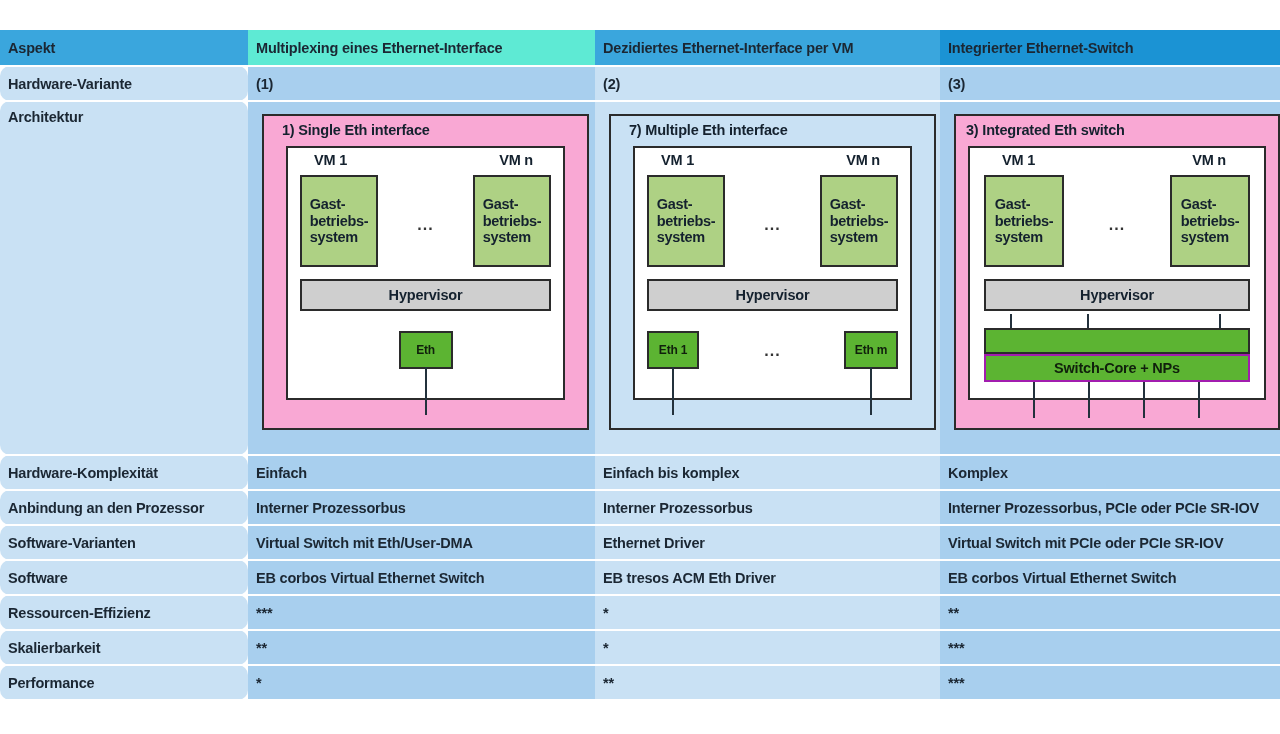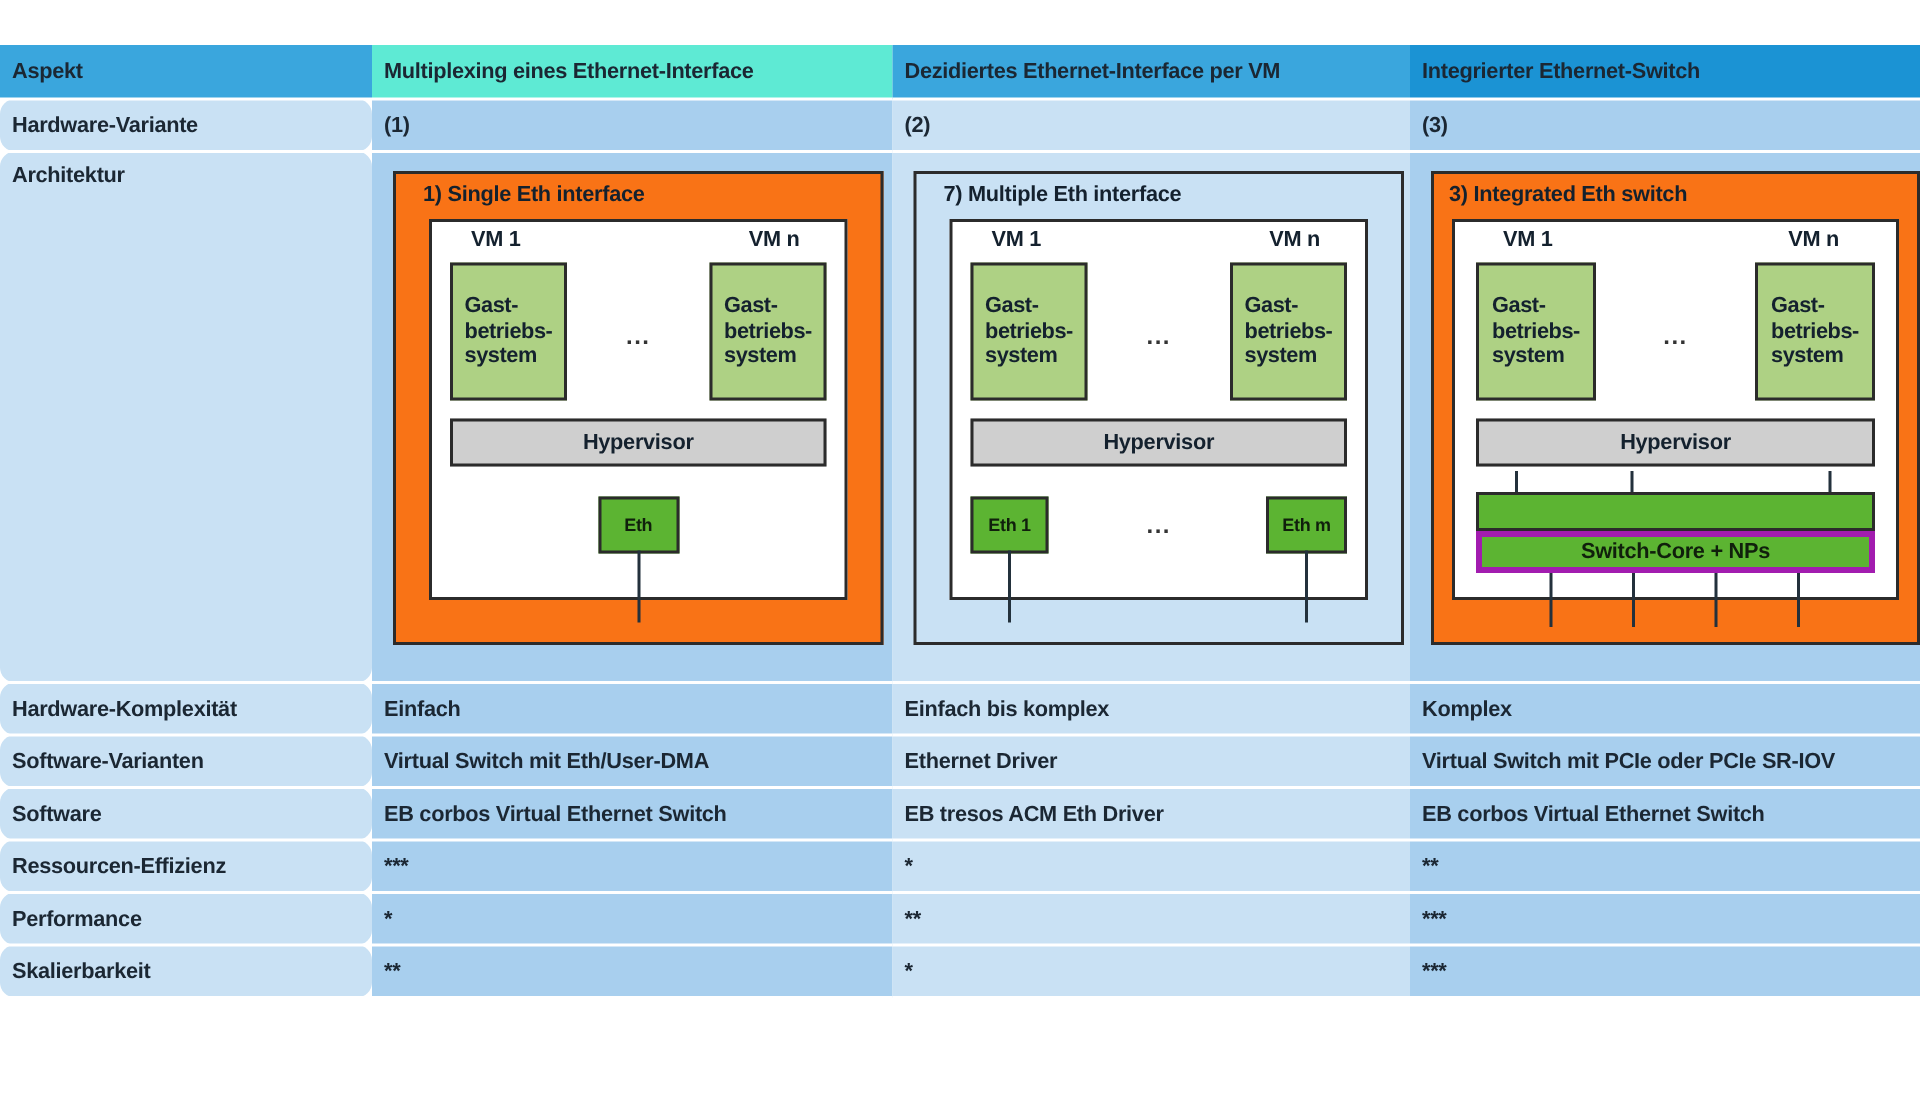--- a/index.html
+++ b/index.html
@@ -59,21 +59,21 @@
   tbody tr.r-arch td.k{padding-top:7px;}
 
   .stars{font-size:14px;font-weight:bold;letter-spacing:0px;}
 
   
   .diagwrap{position:relative;width:100%;height:100%;}
   .diag{
     position:absolute;left:6px;top:6px;
     width:327px;height:316px;
     border:2px solid #2b2b2b;
-    background:#f97316;
+    background:#f9a8d4;
     box-sizing:border-box;
   }
   tbody td.v2 .diag{background:#c9e1f4;}
   .diag.d3{width:326px;}
 
   .diag-title{
     position:absolute;left:18px;top:6px;
     font-size:14.5px;font-weight:bold;color:#14212e;letter-spacing:-0.2px;
     white-space:nowrap;
   }
@@ -151,21 +151,21 @@
   }
   .hpbar span{
     position:absolute;top:3px;
     font-size:14px;font-weight:bold;color:#10200c;letter-spacing:-0.2px;margin-top:21px;
   }
   .hp1{left:6px;}
   .hp2{left:60px;}
   .hpm{right:6px;}
   .corebar{
     position:absolute;left:14px;right:14px;top:206px;height:28px;
-    background:#5cb432;border:4px solid #a21caf;box-sizing:border-box;
+    background:#5cb432;border:2px solid #a21caf;box-sizing:border-box;
     display:flex;align-items:center;justify-content:center;
     font-size:14.5px;font-weight:bold;color:#10200c;letter-spacing:-0.2px;
   }
   .tick{position:absolute;width:2px;background:#23313c;}
 </style>
 </head>
 <body>
 
 <div class="sheet">
 
@@ -319,20 +319,26 @@
         </td>
       </tr>
 
       <tr class="r-txt">
         <td class="k">Hardware-Komplexität</td>
         <td class="v1">Einfach</td>
         <td class="v2">Einfach bis komplex</td>
         <td class="v3">Komplex</td>
       </tr>
 
+      <tr class="r-txt">
+        <td class="k">Anbindung an den Prozessor</td>
+        <td class="v1">Interner Prozessorbus</td>
+        <td class="v2">Interner Prozessorbus</td>
+        <td class="v3">Interner Prozessorbus, PCIe oder PCIe SR-IOV</td>
+      </tr>
 
       <tr class="r-txt">
         <td class="k">Software-Varianten</td>
         <td class="v1">Virtual Switch mit Eth/User-DMA</td>
         <td class="v2">Ethernet Driver</td>
         <td class="v3">Virtual Switch mit PCIe oder PCIe SR-IOV</td>
       </tr>
 
       <tr class="r-txt">
         <td class="k">Software</td>
@@ -342,29 +348,29 @@
       </tr>
 
       <tr class="r-txt">
         <td class="k">Ressourcen-Effizienz</td>
         <td class="v1 stars">***</td>
         <td class="v2 stars">*</td>
         <td class="v3 stars">**</td>
       </tr>
 
       <tr class="r-txt">
+        <td class="k">Skalierbarkeit</td>
+        <td class="v1 stars">**</td>
+        <td class="v2 stars">*</td>
+        <td class="v3 stars">***</td>
+      </tr>
+
+      <tr class="r-txt">
         <td class="k">Performance</td>
         <td class="v1 stars">*</td>
         <td class="v2 stars">**</td>
         <td class="v3 stars">***</td>
       </tr>
 
-      <tr class="r-txt">
-        <td class="k">Skalierbarkeit</td>
-        <td class="v1 stars">**</td>
-        <td class="v2 stars">*</td>
-        <td class="v3 stars">***</td>
-      </tr>
-
     </tbody>
   </table>
 
 </div>
 
 </body></html>

